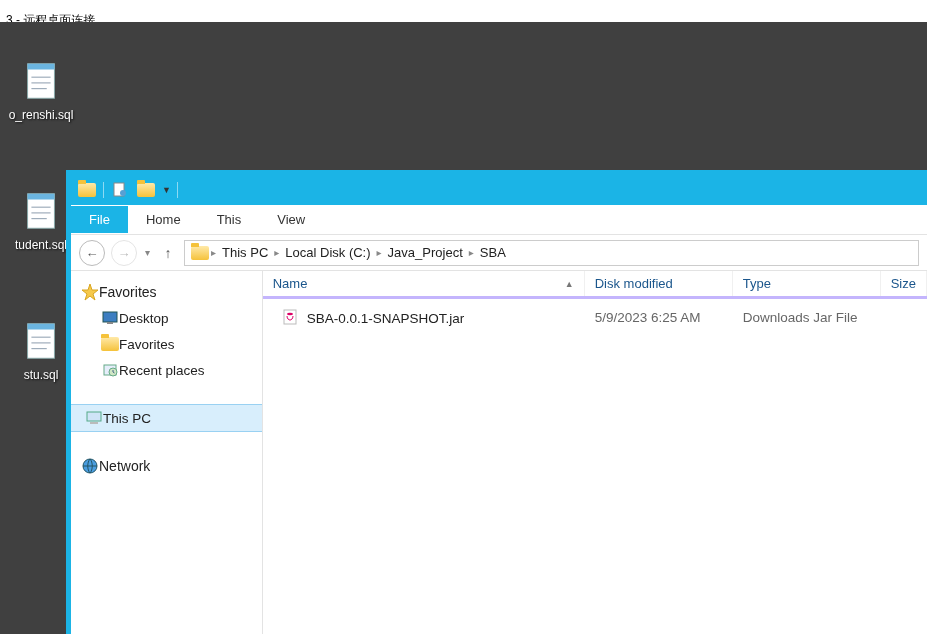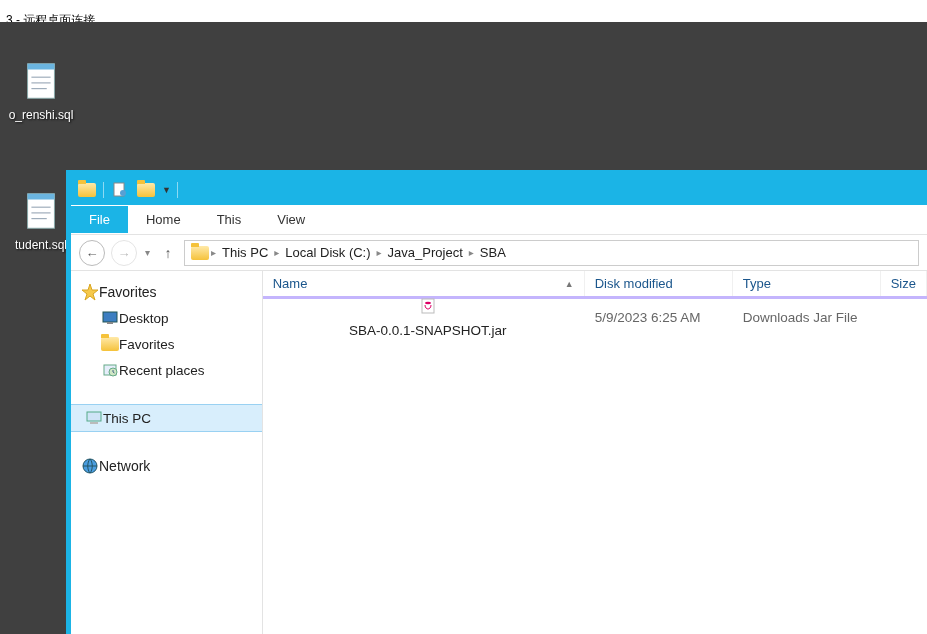--- a/index.html
+++ b/index.html
@@ -45,21 +45,21 @@
 .list-header { display: flex; height: 28px; border-bottom: 3px solid #c4b5fd; font-size: 13px; color: #1b568c; }
 .list-header .col { padding: 5px 10px; border-right: 1px solid #f0f0f0; display: flex; align-items: center; gap: 6px; cursor: pointer; }
 .list-header .col.sorted .sort-arrow { font-size: 9px; color: #777; }
 .col-name { width: 322px; }
 .col-date { width: 148px; }
 .col-type { width: 148px; }
 .col-size { flex: 1; }
 .list-body { flex: 1; padding-top: 4px; }
 .list-row { display: flex; height: 28px; align-items: center; font-size: 13.5px; color: #222; cursor: pointer; }
 .list-row .c { padding: 0 10px; overflow: hidden; white-space: nowrap; text-overflow: ellipsis; }
-.list-row .c-name { width: 322px; display: flex; align-items: center; gap: 8px; padding-left: 18px; flex-direction: column; }
+.list-row .c-name { width: 322px; display: flex; align-items: flex-end; gap: 8px; padding-left: 18px; }
 .list-row .c-date { width: 148px; color: #666; }
 .list-row .c-type { width: 148px; color: #666; }
 .list-row .c-size { flex: 1; text-align: right; padding-right: 20px; color: #666; }
 
 .watermark { position: absolute; right: 16px; bottom: 12px; color: rgba(255,255,255,0.18); font-size: 18px; font-style: italic; letter-spacing: 1px; pointer-events: none; }
 
 .folder-icon { width: 18px; height: 14px; background: linear-gradient(#ffe9a8,#f5c23a); border-radius: 2px; position: relative; display: inline-block; }
 .folder-icon::before { content:""; position:absolute; top:-3px; left:0; width:8px; height:4px; background:#f5c23a; border-radius:1px 1px 0 0; }
 </style>
 </head>
@@ -90,20 +90,32 @@
           <rect x="10" y="6" width="28" height="36" fill="#fff" stroke="#8aa"></rect>
           <rect x="10" y="6" width="28" height="6" fill="#6bb5e0"></rect>
           <line x1="14" y1="20" x2="34" y2="20" stroke="#89a"></line>
           <line x1="14" y1="26" x2="34" y2="26" stroke="#89a"></line>
           <line x1="14" y1="32" x2="30" y2="32" stroke="#89a"></line>
         </svg>
     </span>
     <div class="label">tudent.sql</div>
   </div>
 
+  <div class="desktop-icon" style="left:0; top:296px;">
+    <span class="icon-img">
+      <svg viewBox="0 0 48 48">
+          <rect x="10" y="6" width="28" height="36" fill="#fff" stroke="#8aa"></rect>
+          <rect x="10" y="6" width="28" height="6" fill="#6bb5e0"></rect>
+          <line x1="14" y1="20" x2="34" y2="20" stroke="#89a"></line>
+          <line x1="14" y1="26" x2="34" y2="26" stroke="#89a"></line>
+          <line x1="14" y1="32" x2="30" y2="32" stroke="#89a"></line>
+        </svg>
+    </span>
+    <div class="label">stu.sql</div>
+  </div>
 
   <div class="explorer-window">
 
     <div class="ribbon-quick">
       <span class="qbtn">
           <span class="folder-icon"></span>
         </span>
       <span class="sep"></span>
       <span class="qbtn">
         <svg width="18" height="18" viewBox="0 0 18 18">

